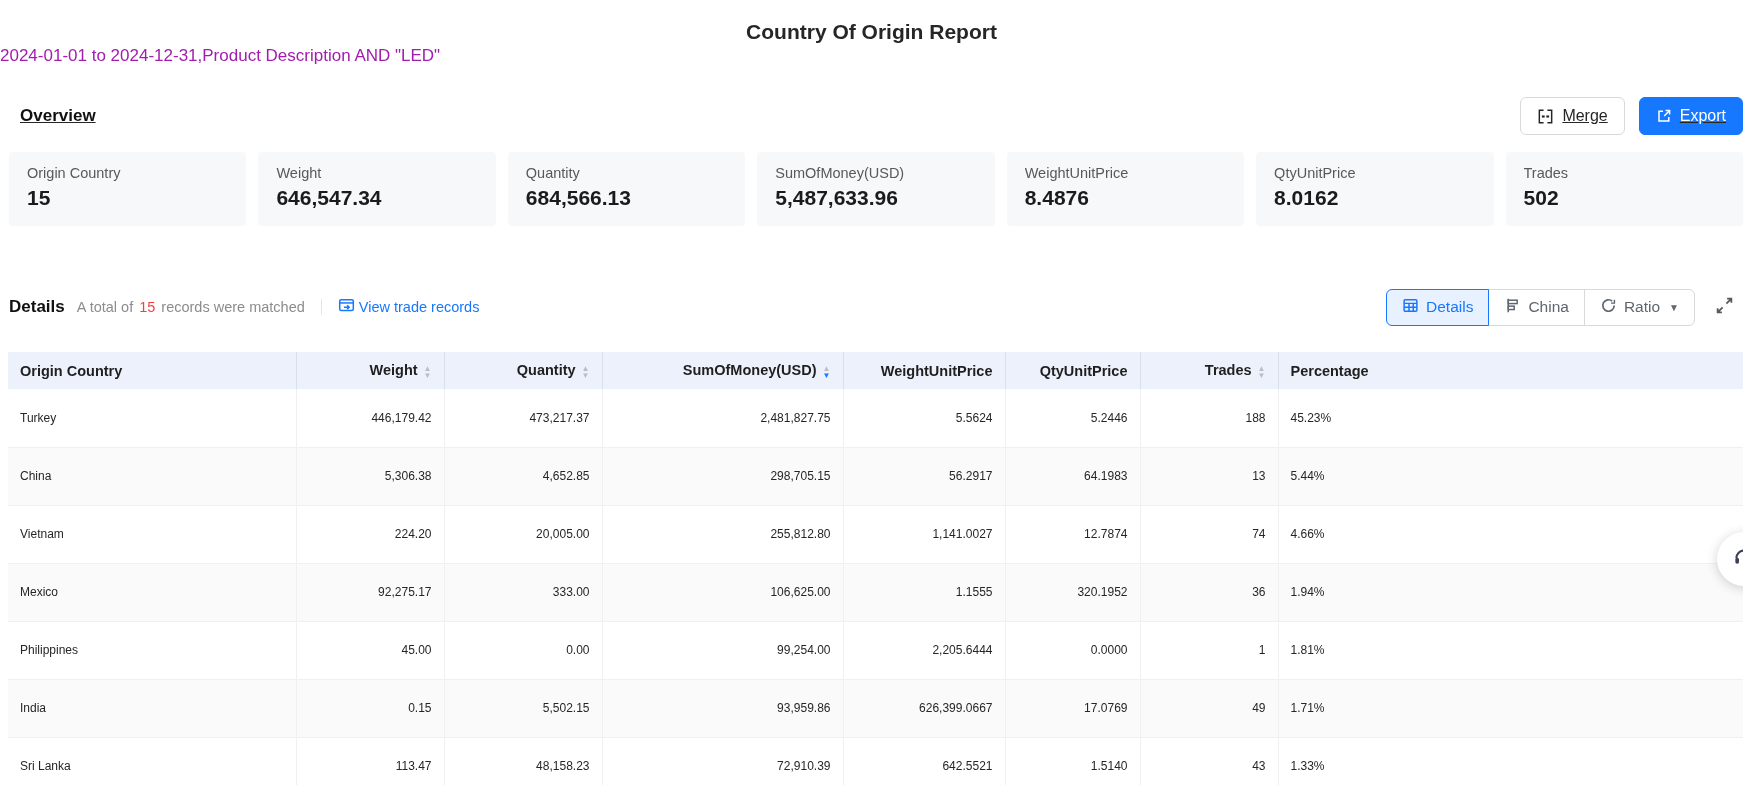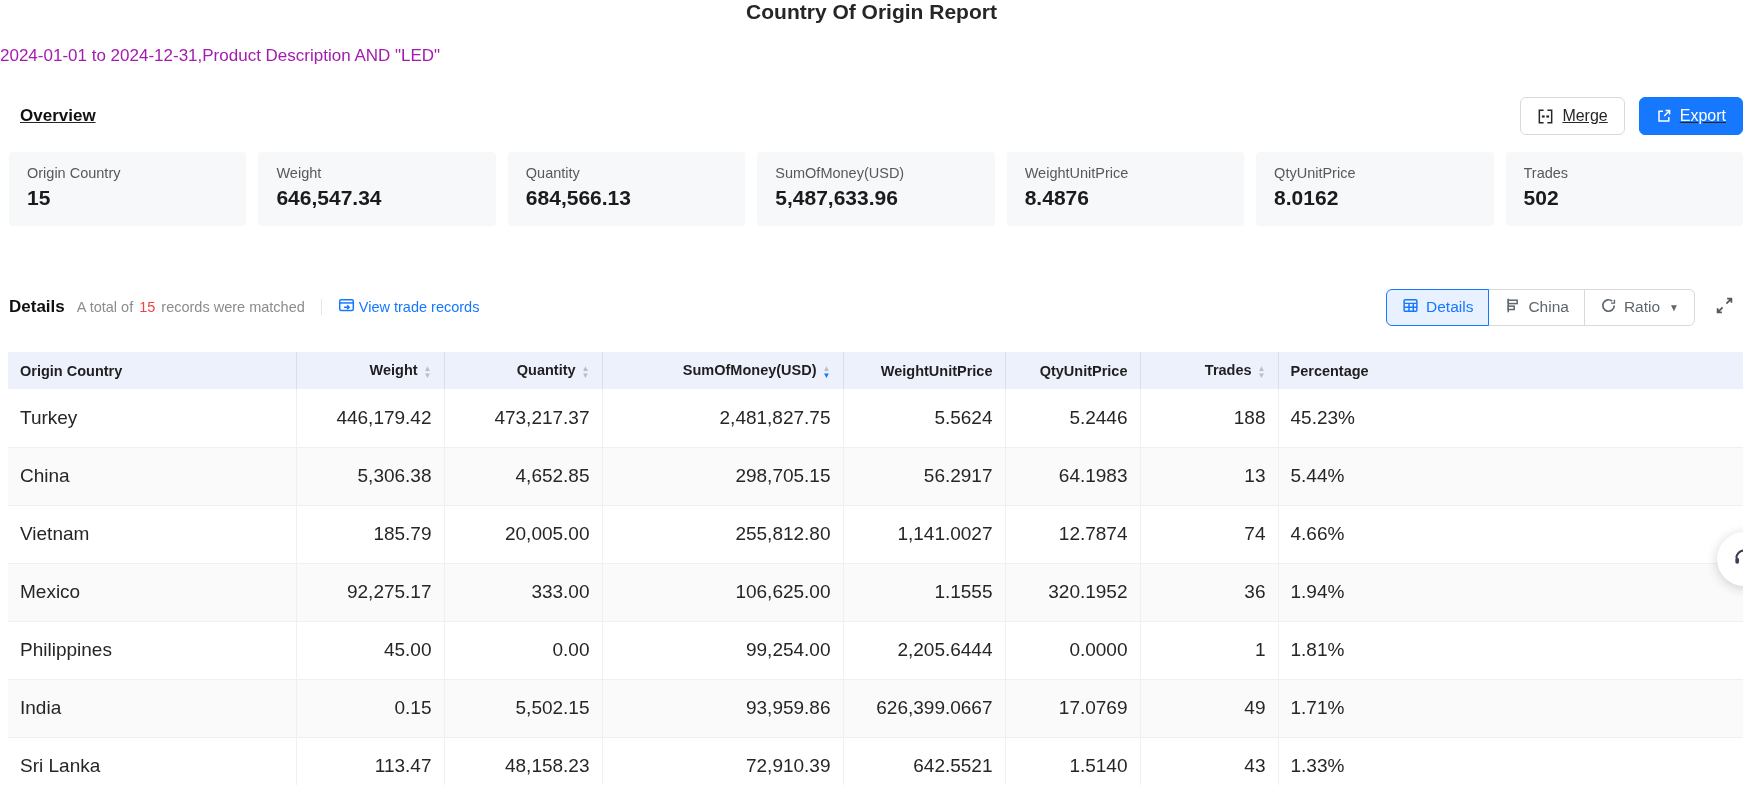--- a/index.html
+++ b/index.html
@@ -1,21 +1,21 @@
 <!DOCTYPE html>
 <html><head>
 <meta charset="utf-8">
 <style>
   * { margin:0; padding:0; box-sizing:border-box; }
   html,body { background:#fff; }
   .page {
     position:relative; width:1743px; height:785px; background:#fff; overflow:hidden;
     font-family:"Liberation Sans","DejaVu Sans",sans-serif; color:#262626;
   }
-  .page-title { position:absolute; top:0; left:0; right:0; text-align:center;
+  .page-title { position:absolute; top:20px; left:0; right:0; text-align:center;
     font-size:21px; font-weight:700; color:#262626; }
   .page-subtitle { position:absolute; top:46px; left:0; right:0; 
     font-size:17px; color:#a21caf; }
 
   
   .overview-bar { position:absolute; top:96px; left:20px; right:0; height:40px;
     display:flex; align-items:center;text-decoration:underline; }
   .section-heading { font-size:17px; font-weight:700; color:#111; }
   .overview-actions { margin-left:auto; display:flex; gap:14px; }
   .btn { display:flex; align-items:center; gap:8px; height:38px; padding:0 16px;
@@ -48,21 +48,21 @@
   .fullscreen-btn { margin-left:20px; cursor:pointer; display:flex; align-items:center; }
 
   
   .table-wrap { position:absolute; top:352px; left:8px; right:0; bottom:0; overflow:hidden; }
   table { width:100%; border-collapse:collapse; table-layout:fixed; }
   thead th { background:#edf1fb; height:37px; font-size:14.5px; font-weight:700; color:#1f1f1f;
     border-right:1px solid #d9deec; padding:0 12px; white-space:nowrap; }
   thead th:last-child { border-right:none; }
   thead th.al-left { text-align:left; }
   thead th.al-right { text-align:right; }
-  tbody td { height:58px; font-size:19px; color:#262626; background:#fff;
+  tbody td { height:58px; font-size:12px; color:#262626; background:#fff;
     border-bottom:1px solid #f0f0f0; border-right:1px solid #f0f0f0; padding:0 12px; white-space:nowrap; }
   tbody td:last-child { border-right:none; }
   tbody tr:nth-child(even) td { background:#fafafa; }
   td.al-left { text-align:left; }
   td.al-right { text-align:right; }
   .sorter { display:inline-flex; flex-direction:column; vertical-align:middle;
     margin-left:6px; line-height:0; }
   .sorter i { font-style:normal; font-size:8px; line-height:7px; color:#b9bdc7; }
   .sorter i.active { color:#1677ff; }
 
@@ -249,21 +249,21 @@
             <td class="al-right">5,306.38</td>
             <td class="al-right">4,652.85</td>
             <td class="al-right">298,705.15</td>
             <td class="al-right">56.2917</td>
             <td class="al-right">64.1983</td>
             <td class="al-right">13</td>
             <td class="al-left">5.44%</td>
           </tr>
           <tr>
             <td class="al-left">Vietnam</td>
-            <td class="al-right">185.79</td>
+            <td class="al-right">224.20</td>
             <td class="al-right">20,005.00</td>
             <td class="al-right">255,812.80</td>
             <td class="al-right">1,141.0027</td>
             <td class="al-right">12.7874</td>
             <td class="al-right">74</td>
             <td class="al-left">4.66%</td>
           </tr>
           <tr>
             <td class="al-left">Mexico</td>
             <td class="al-right">92,275.17</td>

